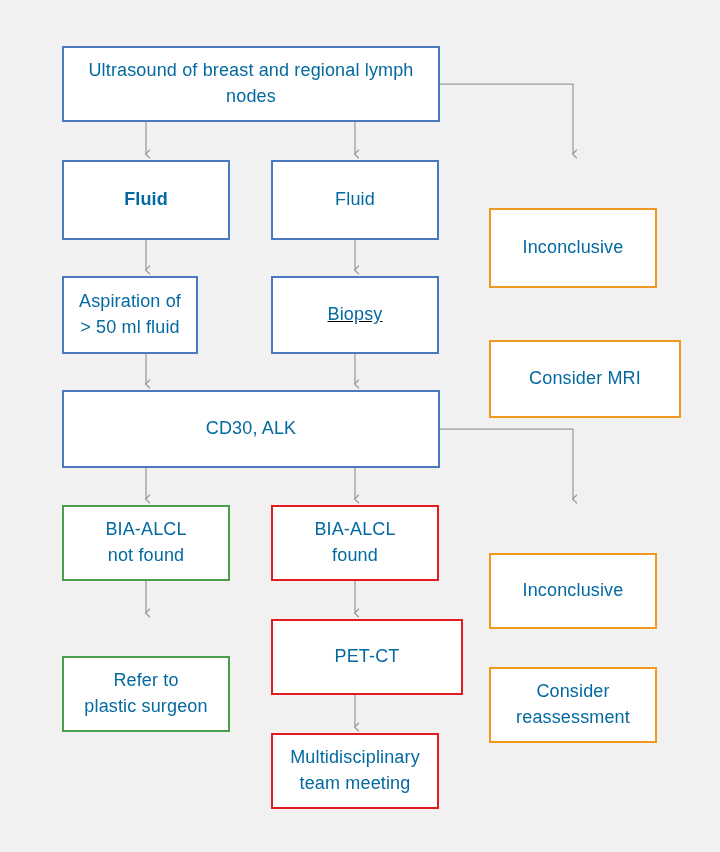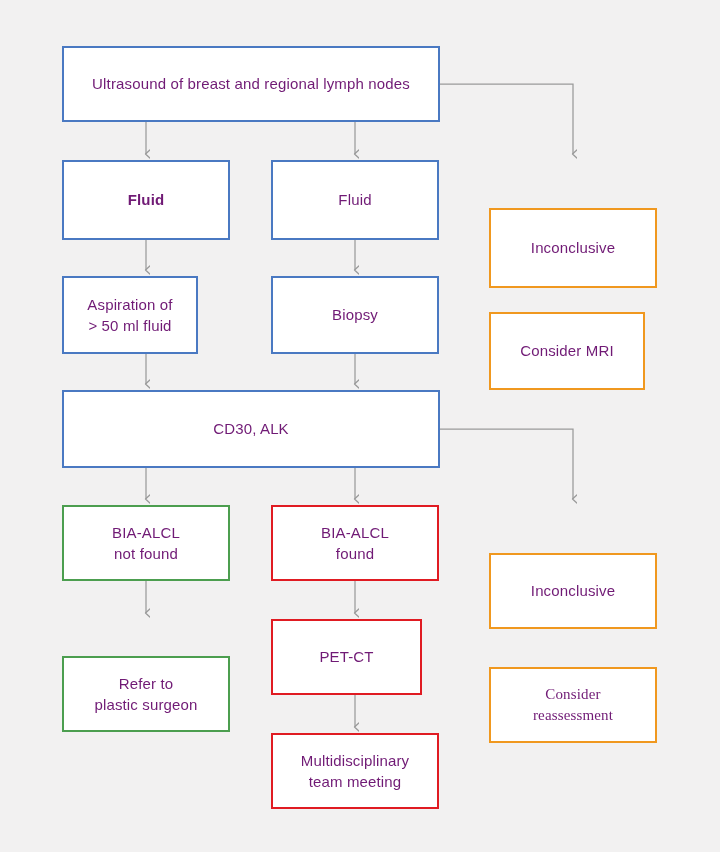--- a/index.html
+++ b/index.html
@@ -34,23 +34,23 @@
     background: #ffffff;
     border-style: solid;
     border-width: 2px;
     display: flex;
     align-items: center;
     justify-content: center;
     text-align: center;
   }
   .node-label {
     display: block;
-    font-size: 15px;
+    font-size: 18px;
     line-height: 1.42;
-    color: #701a75;
+    color: #0369a1;
     letter-spacing: 0.15px;
     white-space: pre-line;
     padding: 0 6px;
   }
   .node.blue   { border-color: #4a79c2; }
   .node.orange { border-color: #f0981f; margin-top: 48px; }
   .node.green  { border-color: #4c9e4f; }
   .node.red    { border-color: #e01b22; }
 </style>
 </head>
@@ -93,48 +93,48 @@
       <div class="node blue" style="left: 271px; top: 160px; width: 168px; height: 80px;">
         <span class="node-label">Fluid</span>
       </div>
       <div class="node orange" style="left: 489px; top: 160px; width: 168px; height: 80px;">
         <span class="node-label">Inconclusive</span>
       </div>
       <div class="node blue" style="left: 62px; top: 276px; width: 136px; height: 78px;">
         <span class="node-label">Aspiration of
 &gt; 50 ml fluid</span>
       </div>
-      <div class="node blue" style="left: 271px; top: 276px; width: 168px; height: 78px;">
+      <div class="node blue" style="left: 271px; top: 276px; width: 168px; height: 78px; text-decoration: underline;">
         <span class="node-label">Biopsy</span>
       </div>
-      <div class="node orange" style="left: 489px; top: 264px; width: 156px; height: 78px;">
+      <div class="node orange" style="left: 489px; top: 292px; width: 192px; height: 78px;">
         <span class="node-label">Consider MRI</span>
       </div>
       <div class="node blue" style="left: 62px; top: 390px; width: 378px; height: 78px; justify-content: center;">
         <span class="node-label">CD30, ALK</span>
       </div>
       <div class="node green" style="left: 62px; top: 505px; width: 168px; height: 76px;">
         <span class="node-label">BIA-ALCL
 not found</span>
       </div>
       <div class="node red" style="left: 271px; top: 505px; width: 168px; height: 76px;">
         <span class="node-label">BIA-ALCL
 found</span>
       </div>
       <div class="node orange" style="left: 489px; top: 505px; width: 168px; height: 76px;">
         <span class="node-label">Inconclusive</span>
       </div>
       <div class="node green" style="left: 62px; top: 619px; width: 168px; height: 76px; margin-top: 37px;">
         <span class="node-label">Refer to
 plastic surgeon</span>
       </div>
-      <div class="node red" style="left: 271px; top: 619px; width: 151px; height: 76px;">
+      <div class="node red" style="left: 271px; top: 619px; width: 192px; height: 76px;">
         <span class="node-label">PET-CT</span>
       </div>
-      <div class="node orange" style="left: 489px; top: 619px; width: 168px; height: 76px; font-family: Liberation Serif, serif;">
+      <div class="node orange" style="left: 489px; top: 619px; width: 168px; height: 76px;">
         <span class="node-label">Consider
 reassessment</span>
       </div>
       <div class="node red" style="left: 271px; top: 733px; width: 168px; height: 76px;">
         <span class="node-label">Multidisciplinary
 team meeting</span>
       </div>
     </div>
 
 </div>

